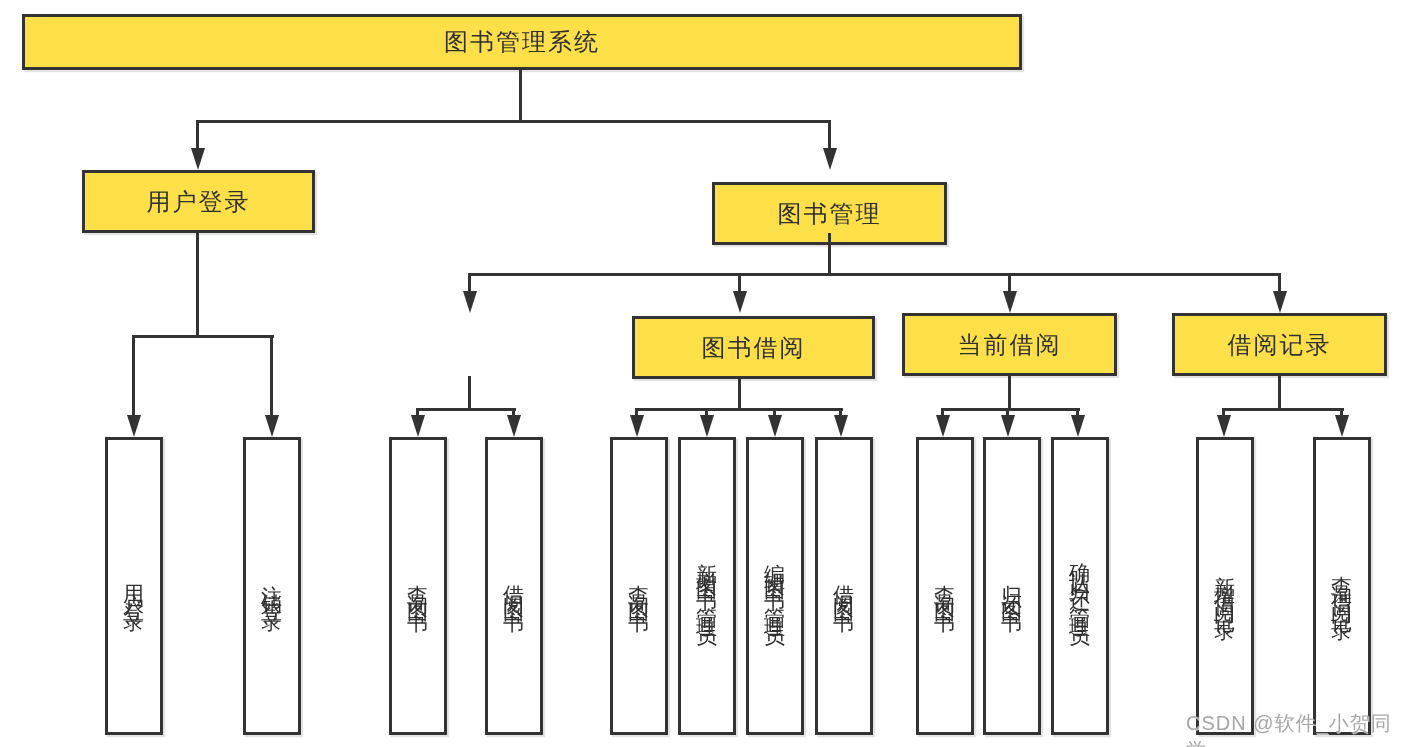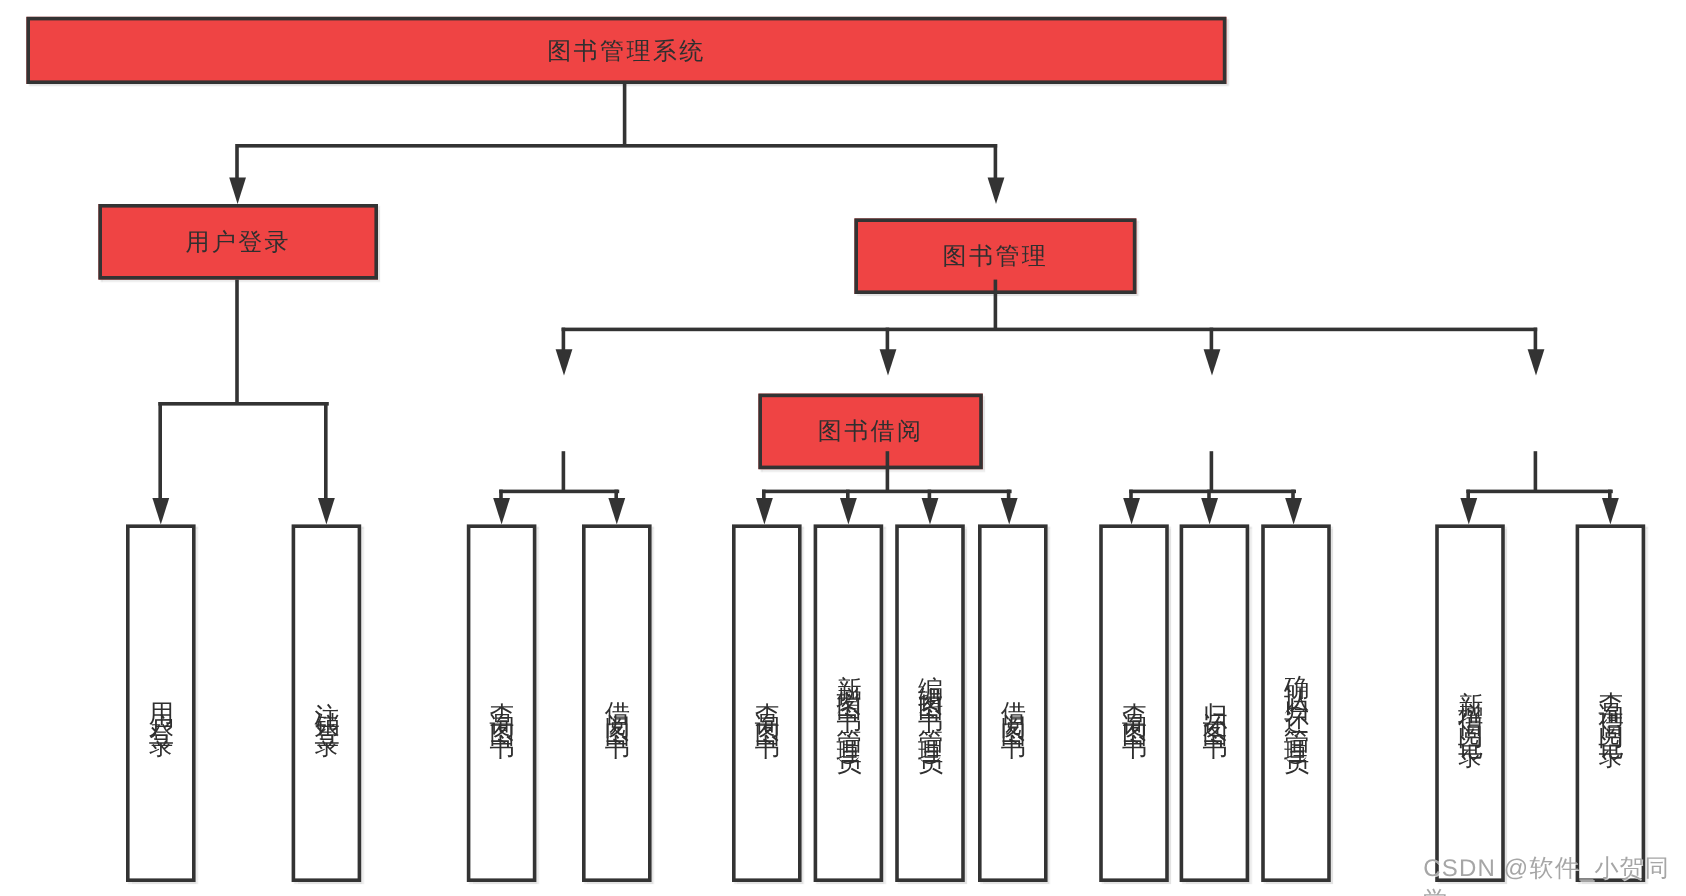--- a/index.html
+++ b/index.html
@@ -10,25 +10,25 @@
     background: #ffffff;
     font-family: "Liberation Sans", sans-serif;
     color: #2f2f2f;
     overflow: hidden;
   }
   
   .hbox {
     position: absolute;
     box-sizing: border-box;
     border: 3px solid #333333;
-    background: #ef4444;
+    background: #fde047;
     display: flex;
     align-items: center;
     justify-content: center;
-    font-size: 20px;
+    font-size: 24px;
     letter-spacing: 2px;
     color: #2f2f2f;
     box-shadow: 2px 2px 1px rgba(100,100,100,0.18);
   }
   .vbox {
     position: absolute;
     box-sizing: border-box;
     width: 58px;
     height: 298px;
     border: 3px solid #333333;
@@ -101,22 +101,28 @@
   <div class="h" style="left:468px; top:273px; width:813px;"></div>
   <div class="v" style="left:468px; top:273px; height:21px;"></div>
   <div class="a" style="left:463px; top:291px;"></div>
   <div class="v" style="left:738px; top:273px; height:21px;"></div>
   <div class="a" style="left:733px; top:291px;"></div>
   <div class="v" style="left:1008px; top:273px; height:21px;"></div>
   <div class="a" style="left:1003px; top:291px;"></div>
   <div class="v" style="left:1278px; top:273px; height:21px;"></div>
   <div class="a" style="left:1273px; top:291px;"></div>
 
-  <div class="hbox" style="left:632px; top:328px; width:187px; height:63px;">
+  <div class="hbox" style="left:632px; top:316px; width:243px; height:63px;">
     <span>图书借阅</span>
+  </div>
+  <div class="hbox" style="left:902px; top:313px; width:215px; height:63px;">
+    <span>当前借阅</span>
+  </div>
+  <div class="hbox" style="left:1172px; top:313px; width:215px; height:63px;">
+    <span>借阅记录</span>
   </div>
 
   <div class="v" style="left:468px; top:376px; height:34px;"></div>
   <div class="h" style="left:416px; top:408px; width:100px;"></div>
   <div class="v" style="left:416px; top:408px; height:10px;"></div>
   <div class="a" style="left:411px; top:415px;"></div>
   <div class="v" style="left:512px; top:408px; height:10px;"></div>
   <div class="a" style="left:507px; top:415px;"></div>
 
   <div class="v" style="left:738px; top:376px; height:34px;"></div>

